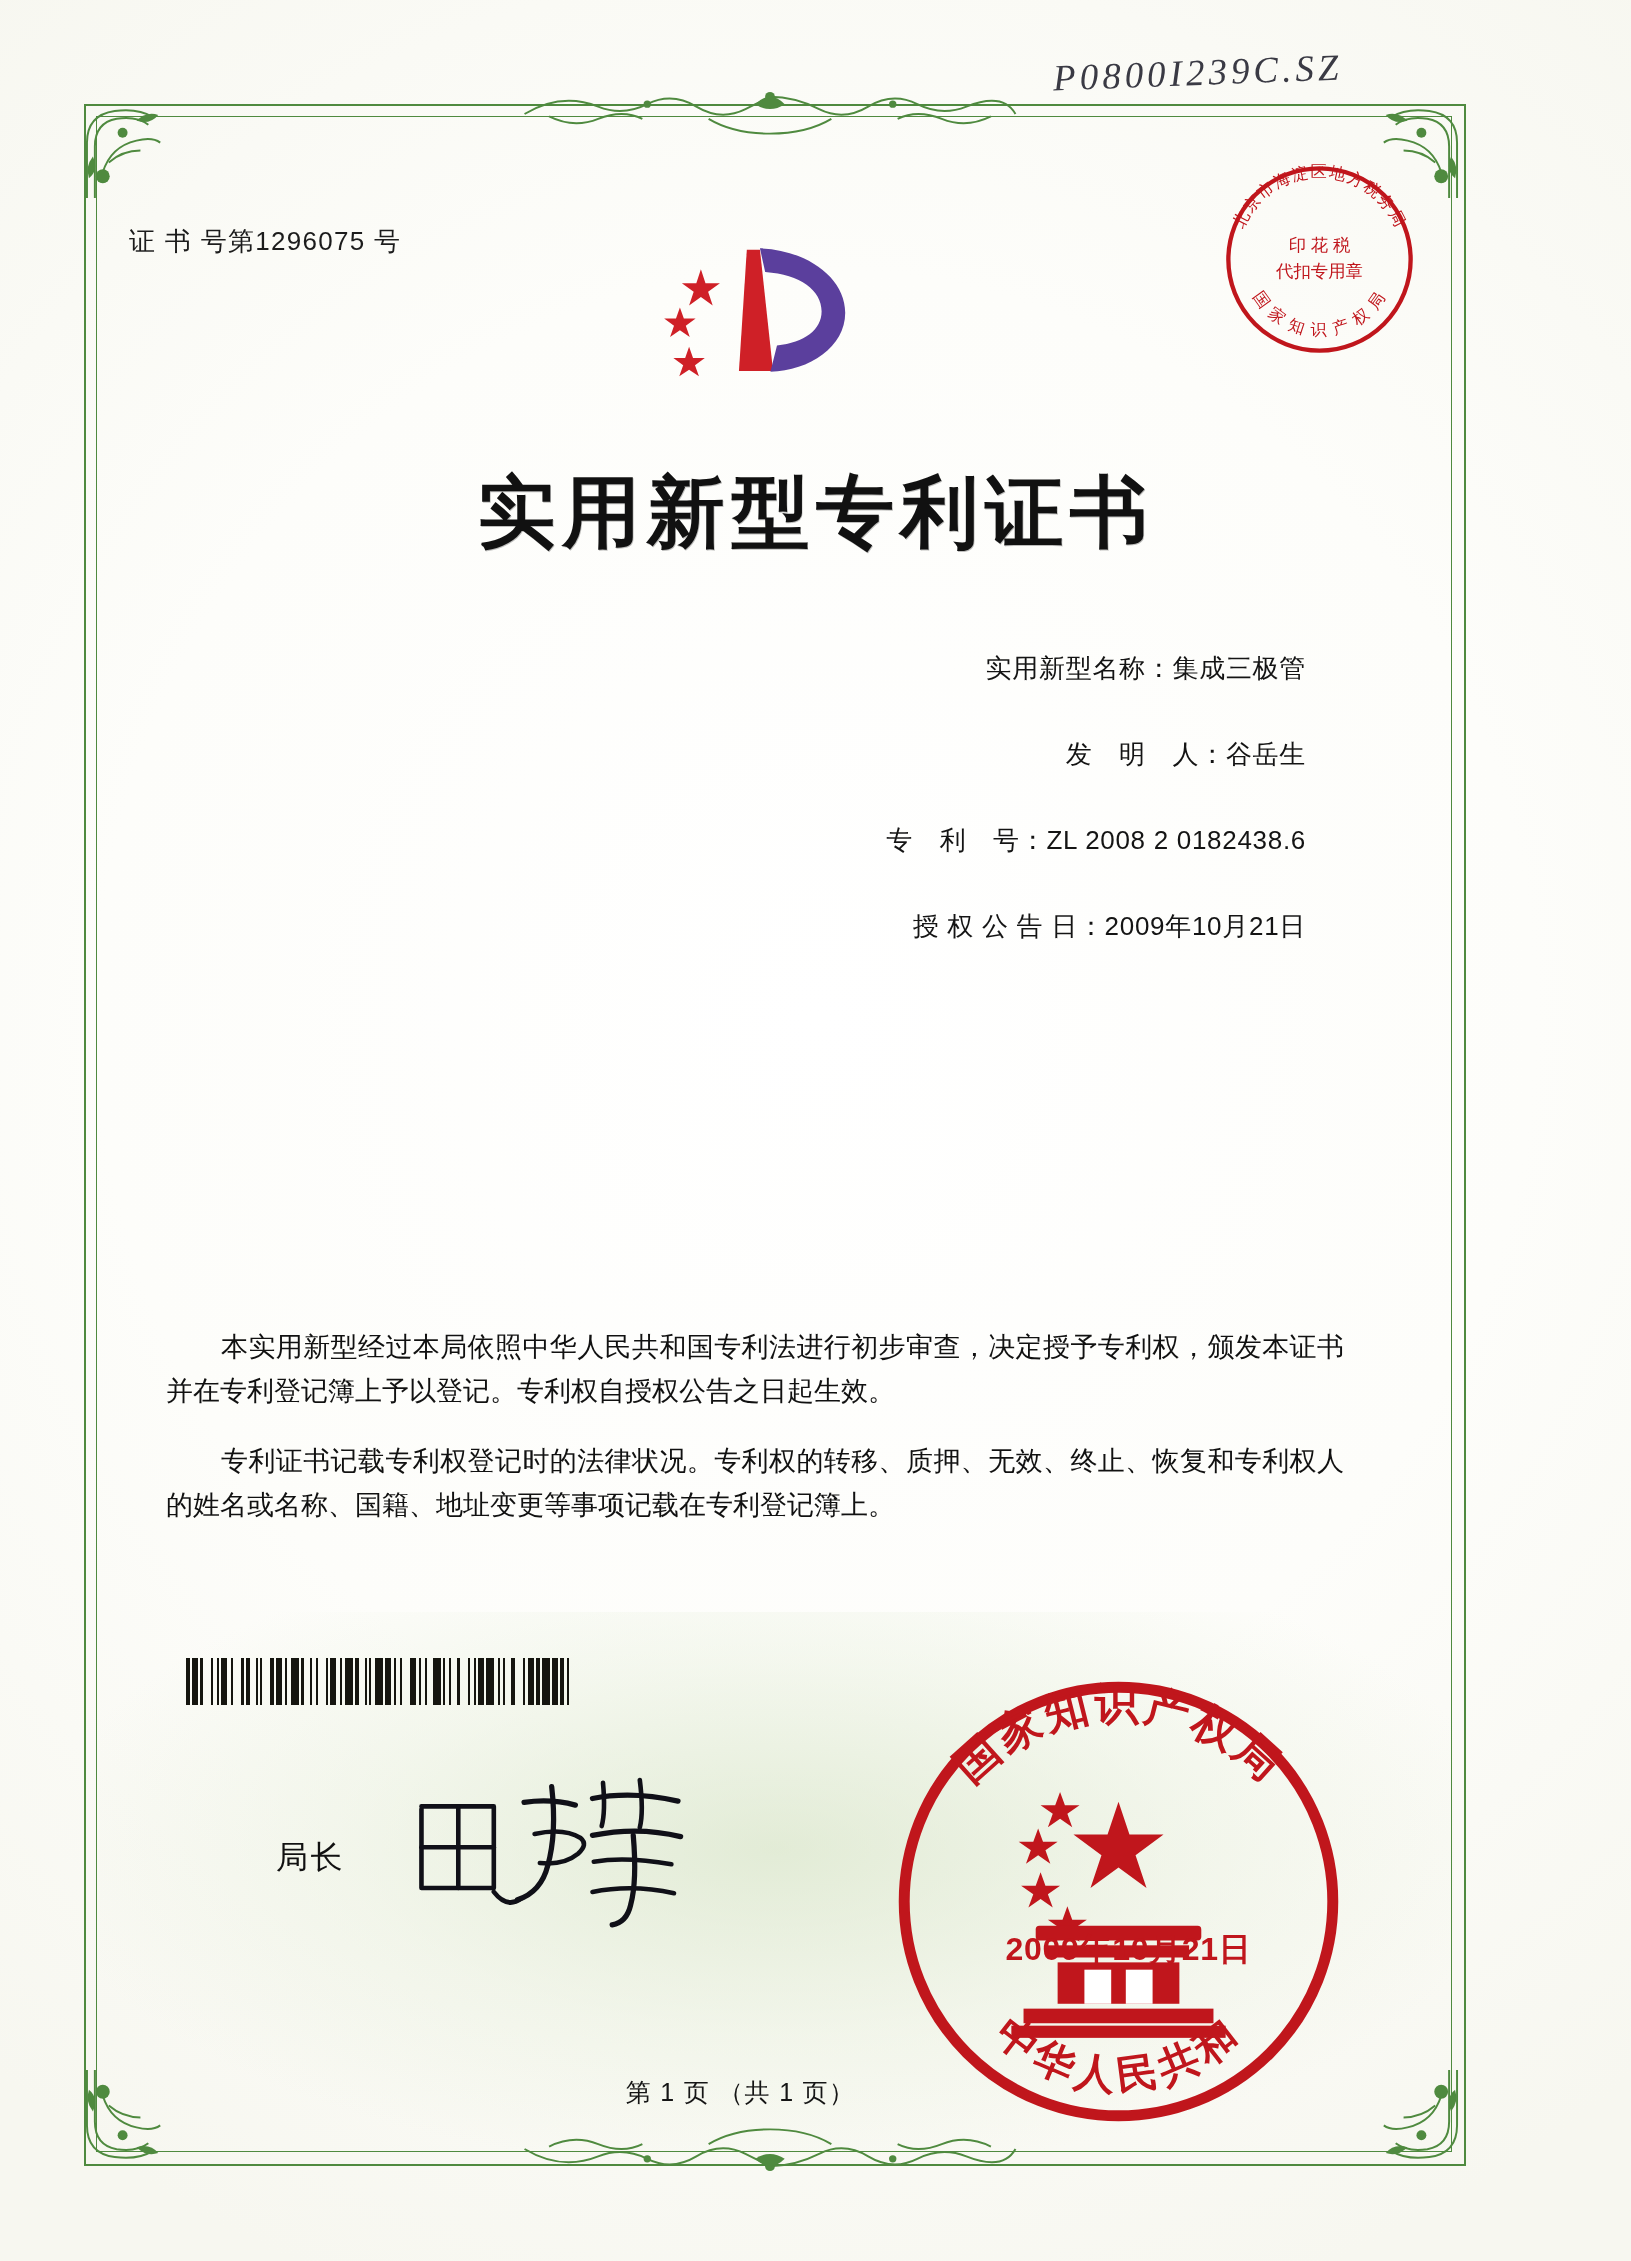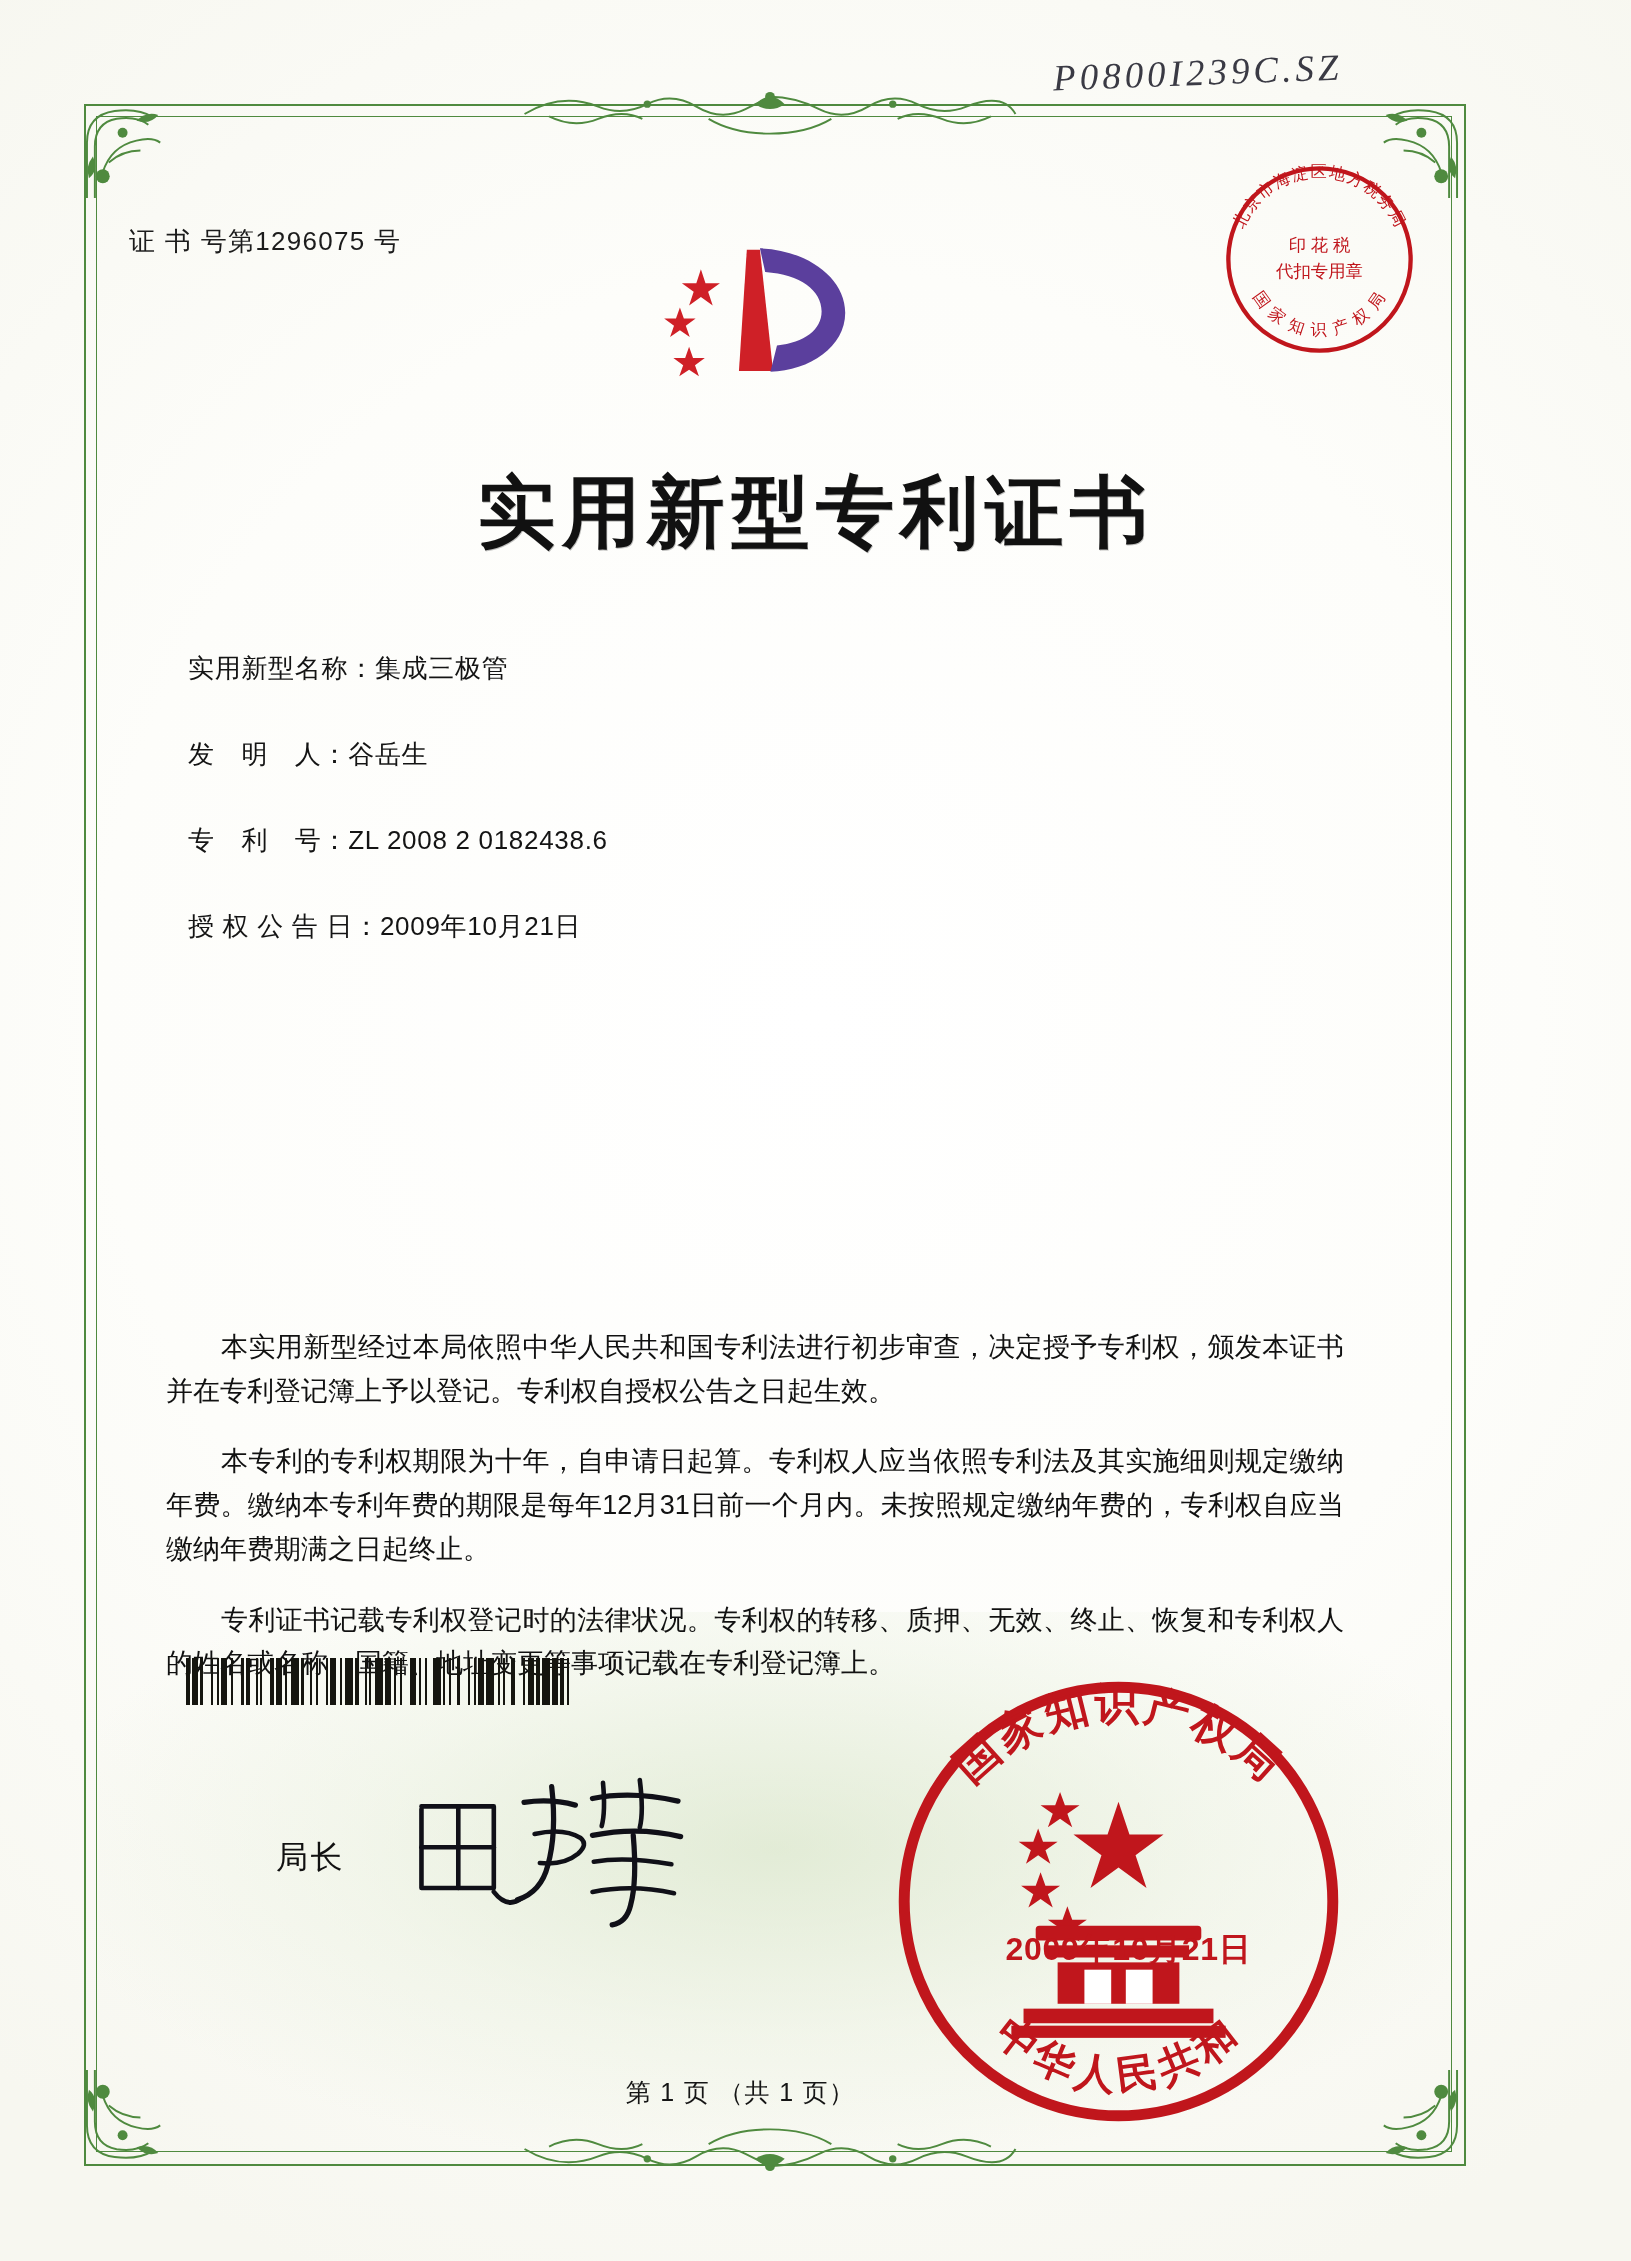--- a/index.html
+++ b/index.html
@@ -149,20 +149,21 @@
     width: 1118px;
   }
   .field-row {
     display: flex;
     align-items: baseline;
     margin-bottom: 51px;
     font-size: 26px;
     color: #141414;
     font-family: "Liberation Sans", sans-serif;
     white-space: nowrap;
+    justify-content: flex-end;
   }
   .field-label {
     letter-spacing: 0.7px;
   }
   .field-value {
     letter-spacing: 0.7px;
   }
 
   
   .paras {
@@ -389,21 +390,20 @@
       <span class="field-value">ZL 2008 2 0182438.6</span>
     </div>
     <div class="field-row">
       <span class="field-label">授 权 公 告 日：</span>
       <span class="field-value">2009年10月21日</span>
     </div>
   </div>
 
   <div class="paras">
     <p class="para">本实用新型经过本局依照中华人民共和国专利法进行初步审查，决定授予专利权，颁发本证书并在专利登记簿上予以登记。专利权自授权公告之日起生效。</p>
-    <p class="para">本专利的专利权期限为十年，自申请日起算。专利权人应当依照专利法及其实施细则规定缴纳年费。缴纳本专利年费的期限是每年12月31日前一个月内。未按照规定缴纳年费的，专利权自应当缴纳年费期满之日起终止。</p>
     <p class="para">专利证书记载专利权登记时的法律状况。专利权的转移、质押、无效、终止、恢复和专利权人的姓名或名称、国籍、地址变更等事项记载在专利登记簿上。</p>
   </div>
 
   <div class="barcode">
       <i style="width: 4px; background: rgb(21, 21, 15);"></i>
       <i style="width: 2px; background: transparent;"></i>
       <i style="width: 6px; background: rgb(21, 21, 15);"></i>
       <i style="width: 2px; background: transparent;"></i>
       <i style="width: 2.6px; background: rgb(21, 21, 15);"></i>
       <i style="width: 8px; background: transparent;"></i>

